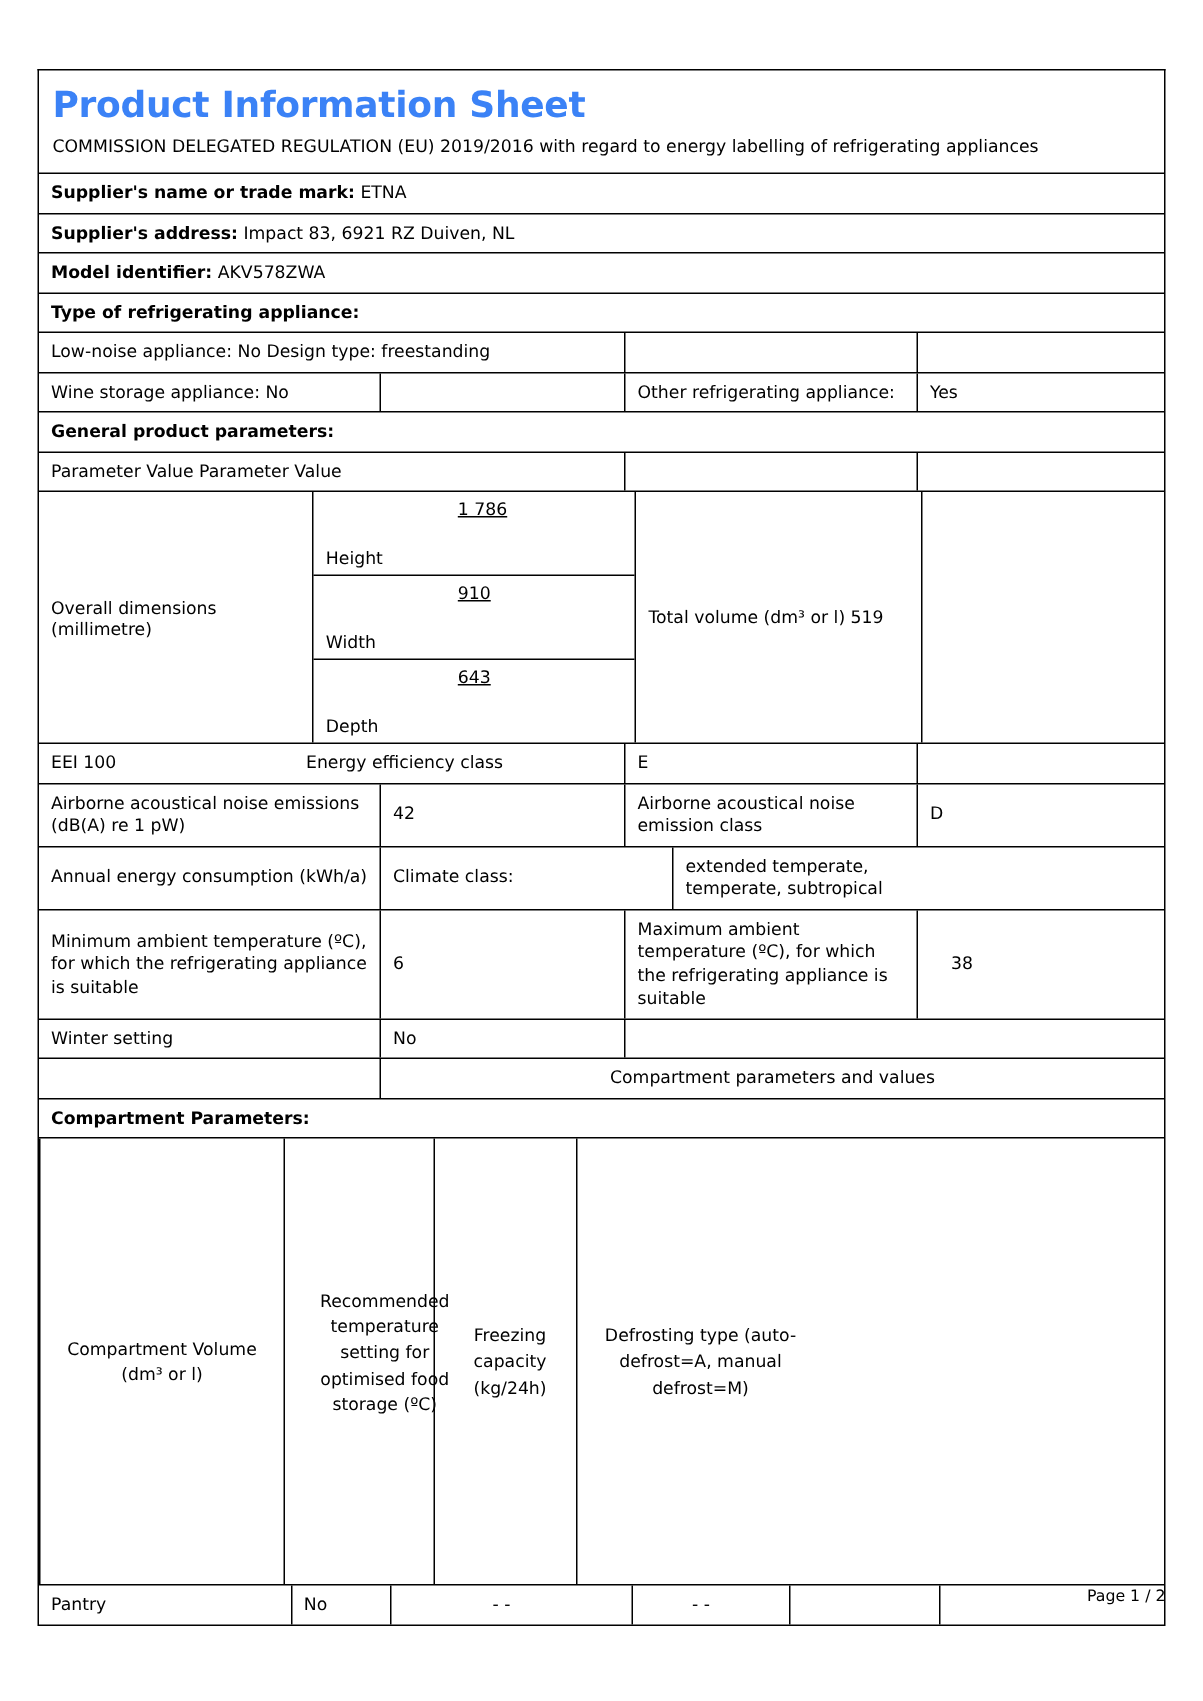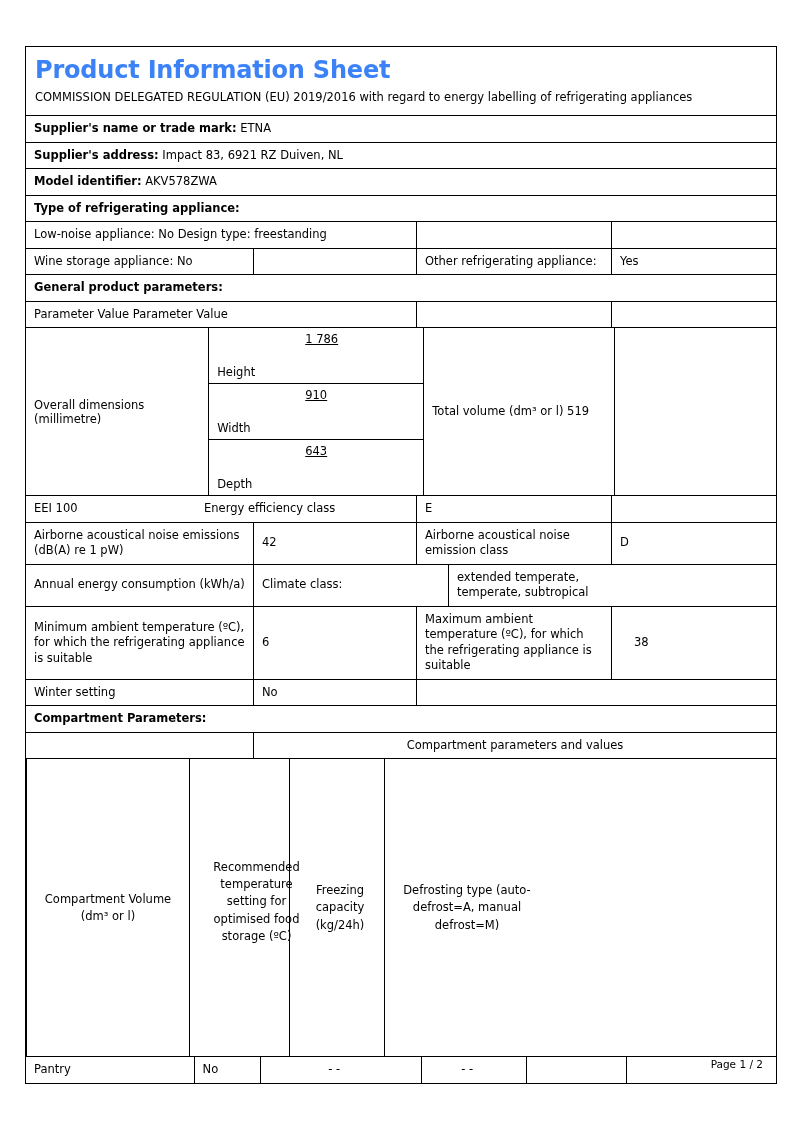--- a/index.html
+++ b/index.html
@@ -83,21 +83,21 @@
     padding: 6px 6px;
     font-size: 11.5px;
     text-align: center;
     display: flex;
     align-items: center;
     justify-content: center;
     line-height: 1.5;
   }
   .footer {
     position: absolute;
-    right: 39px;
+    right: 25px;
     top: 1058px;
     font-size: 10.5px;
     color: #000;
   }
 </style>
 </head>
 <body>
 
 <div class="page">
 
@@ -204,26 +204,26 @@
       <div class="cell vline" style="width:165px;padding-left:22px;">38</div>
     </div>
 
     <div class="row">
       <div class="cell" style="width:227px;">Winter setting</div>
       <div class="cell vline" style="width:163px;">No</div>
       <div class="cell vline" style="width:360px;"></div>
     </div>
 
     <div class="row">
-      <div class="cell full bold">Compartment Parameters:</div>
-    </div>
-
-    <div class="row">
       <div class="cell" style="width:227px;"></div>
       <div class="cell vline center" style="width:523px; justify-content:center;">Compartment parameters and values</div>
+    </div>
+
+    <div class="row">
+      <div class="cell full bold">Compartment Parameters:</div>
     </div>
 
     <div class="row" style="height:298px;">
       <div class="ch-col vline" style="width:163px;">Compartment Volume (dm³ or l)</div>
       <div class="ch-col vline" style="width:100px; flex-direction:column; justify-content:center;padding-left:40px;">
         <div style="margin-bottom:12px;">Recommended temperature setting for optimised food storage (ºC)</div>
       </div>
       <div class="ch-col vline" style="width:95px;padding-left:12px;">Freezing capacity (kg/24h)</div>
       <div class="ch-col vline" style="width:165px;">Defrosting type (auto-defrost=A, manual defrost=M)</div>
     </div>

